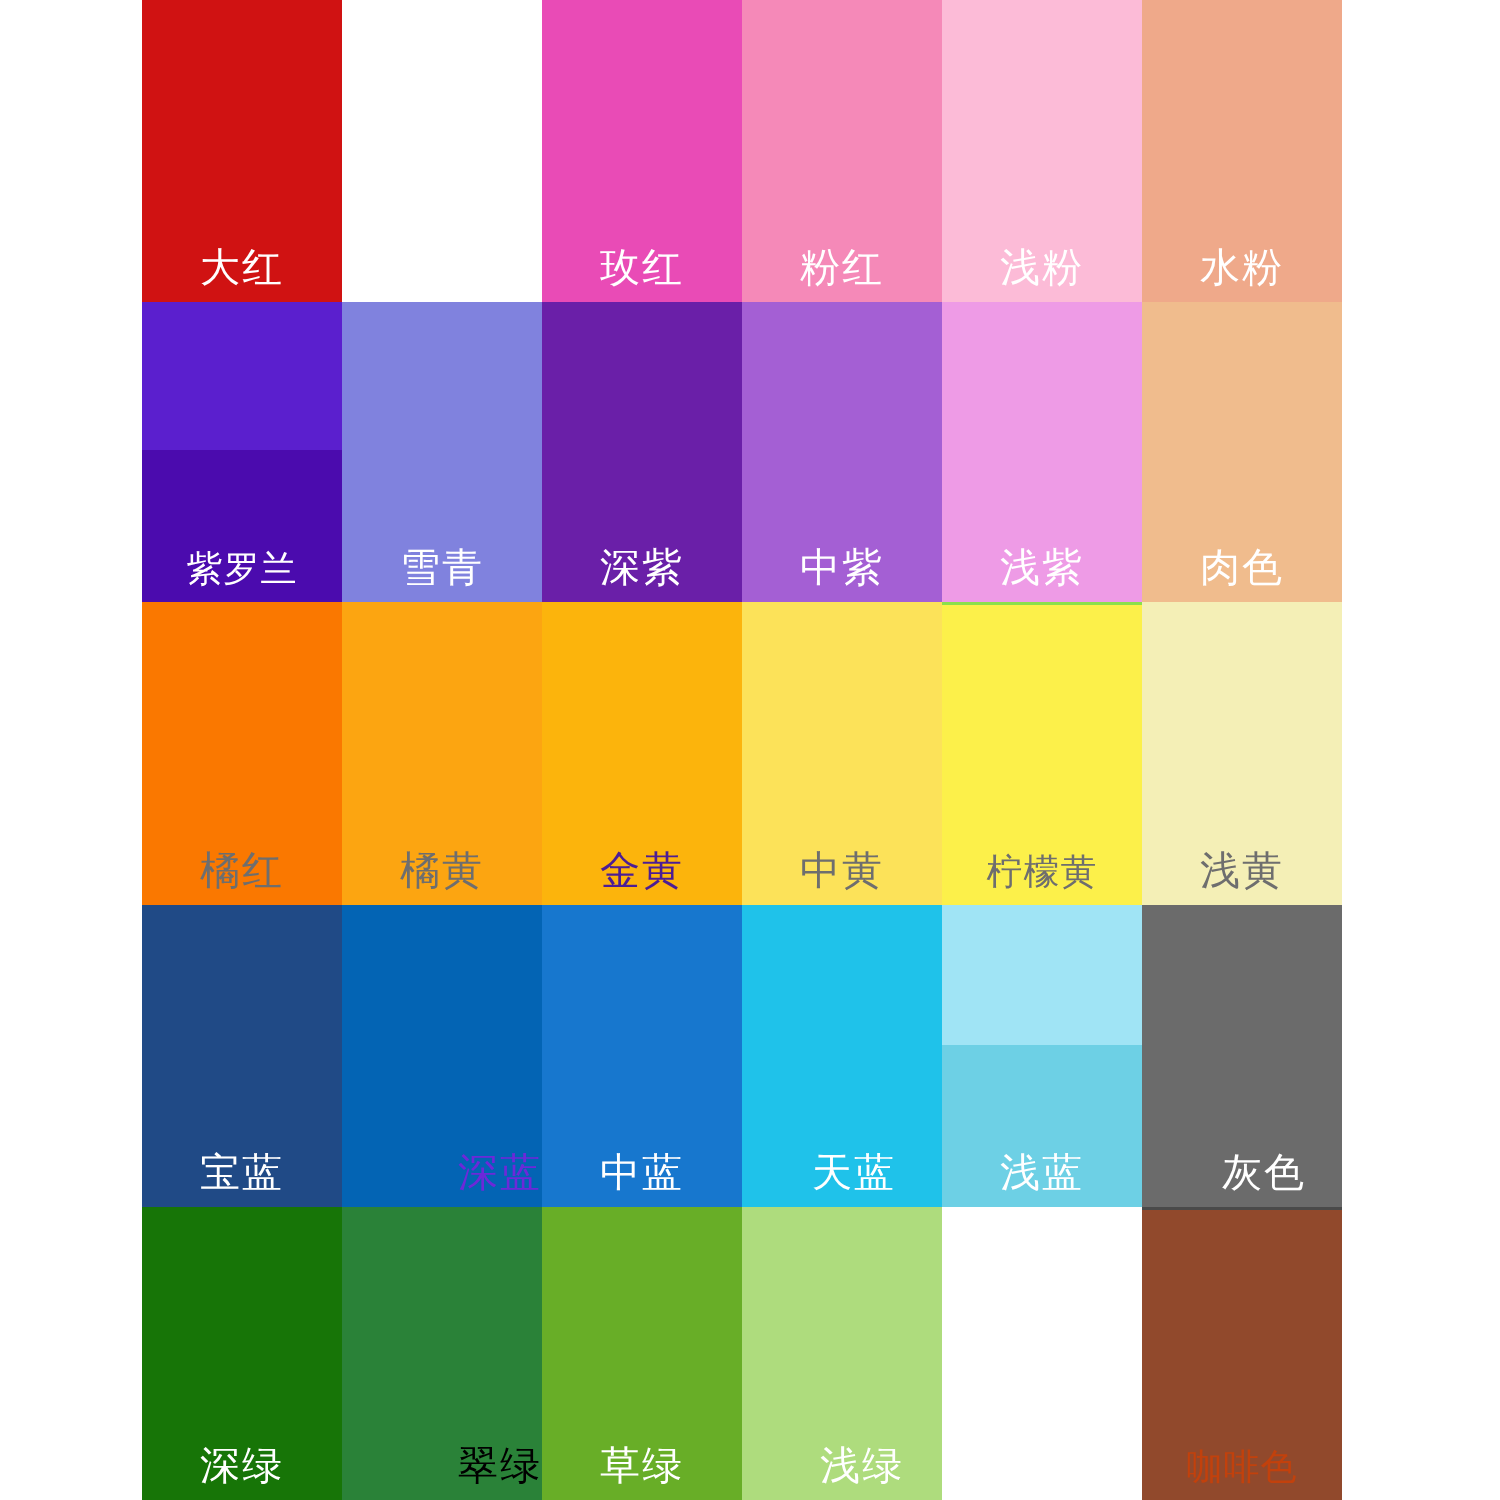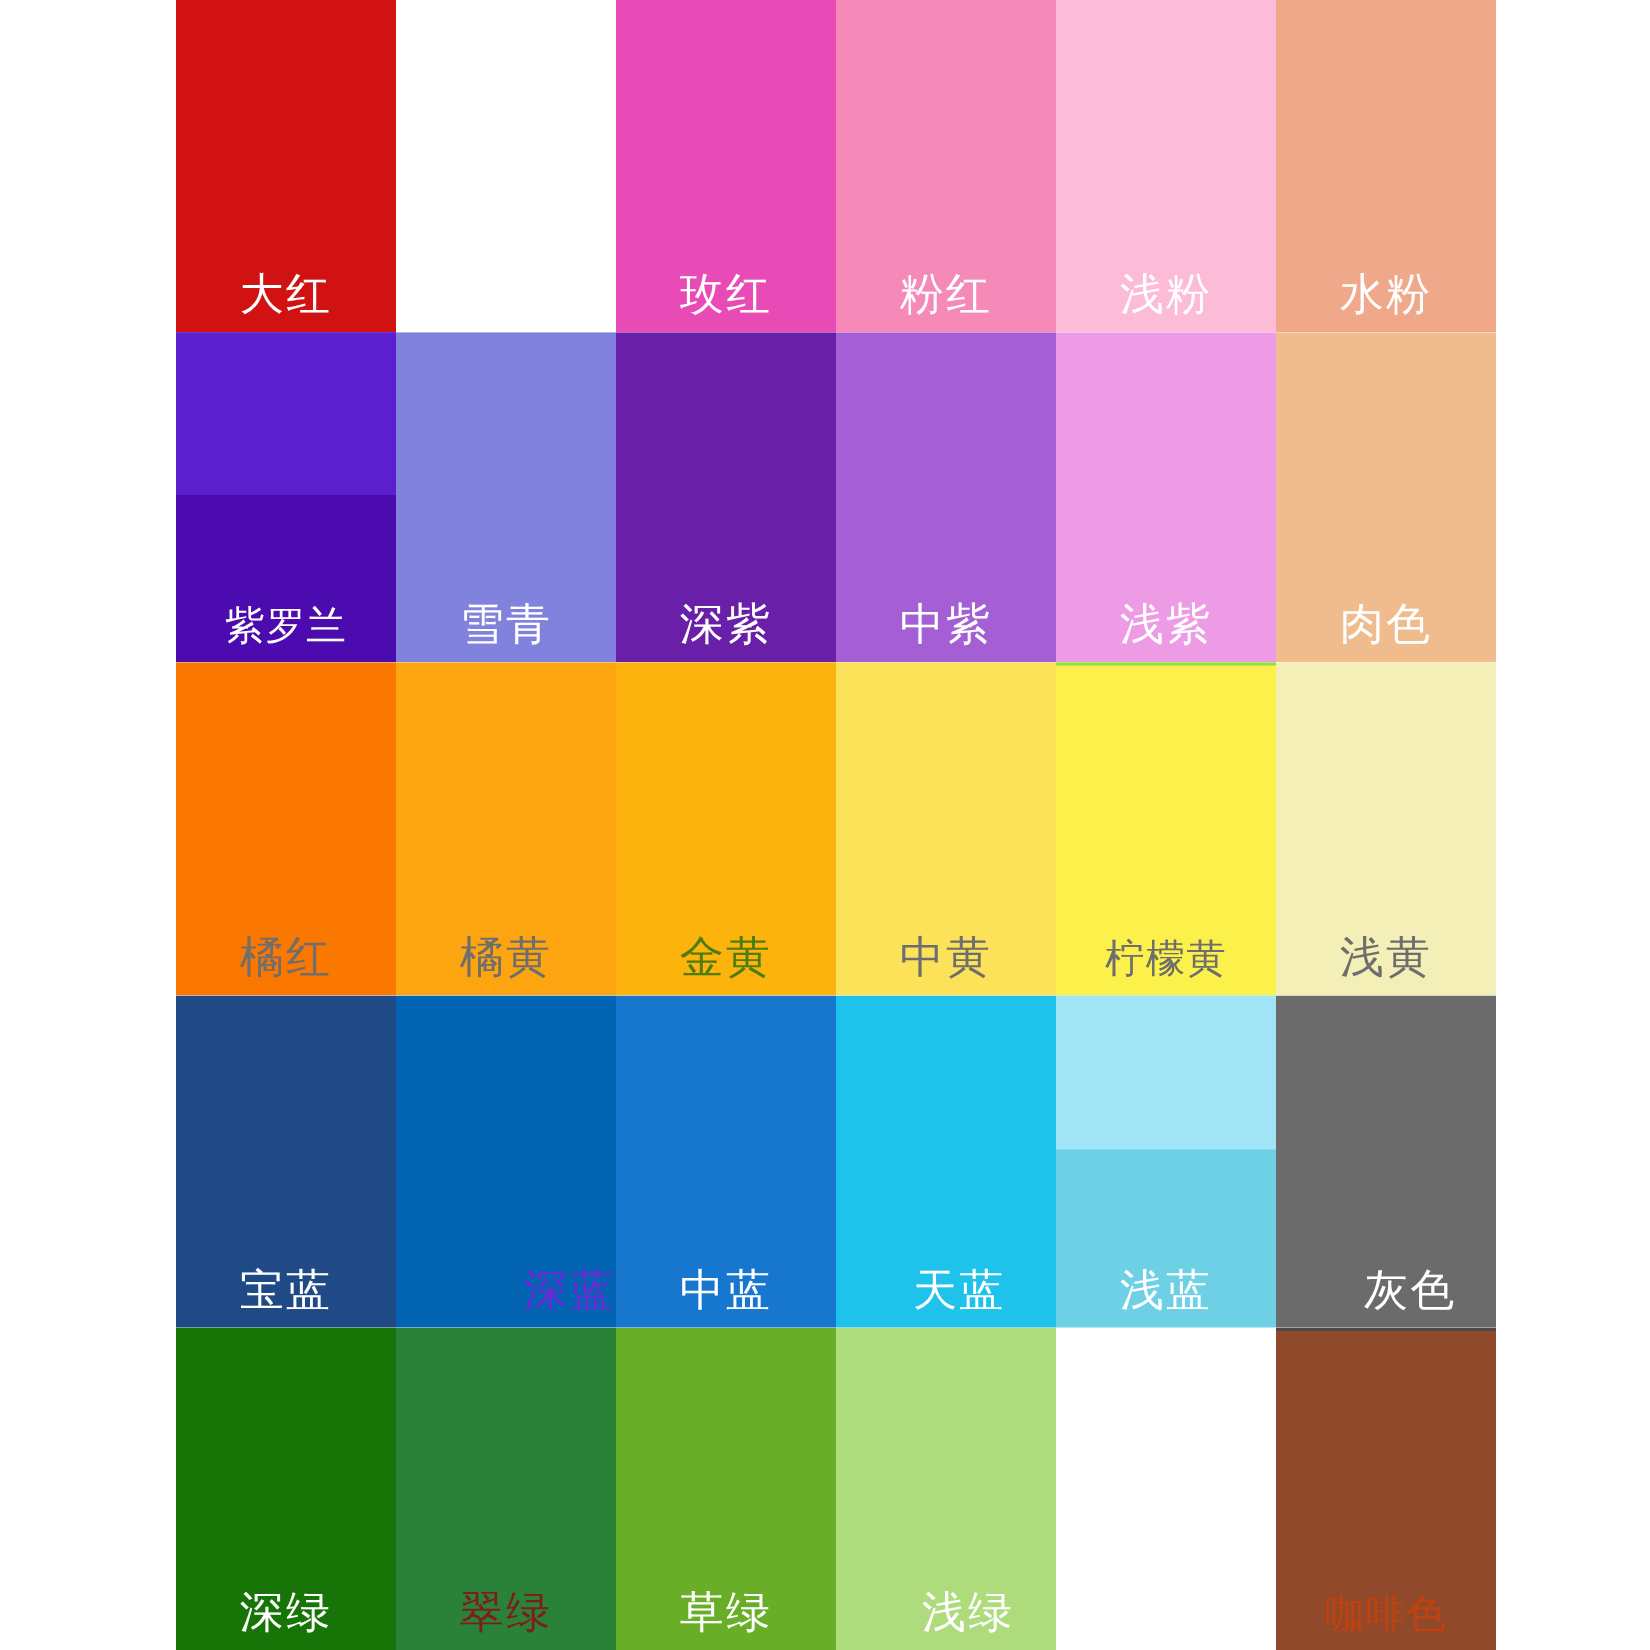--- a/index.html
+++ b/index.html
@@ -15,21 +15,21 @@
     overflow: hidden;
   }
   #palette-root {
     position: relative;
     width: 1500px;
     height: 1500px;
     background: #ffffff;
   }
   .swatch-grid {
     position: absolute;
-    left: 160px;
+    left: 142px;
     top: 0px;
     width: 1200px;
     height: 1500px;
     display: grid;
     grid-template-columns: repeat(6, 200px);
     grid-template-rows: 302px 300px 303px 302px 293px;
     border-radius: 26px;
   }
   .swatch {
     position: relative;
@@ -128,21 +128,21 @@
       <div class="swatch">
         <div class="swatch-fill" style="background: rgb(250, 120, 0);"></div>
         <div class="swatch-label" style="color: rgb(110, 110, 110);">橘红</div>
       </div>
       <div class="swatch">
         <div class="swatch-fill" style="background: rgb(252, 165, 17);"></div>
         <div class="swatch-label" style="color: rgb(110, 110, 110);">橘黄</div>
       </div>
       <div class="swatch">
         <div class="swatch-fill" style="background: rgb(252, 180, 12);"></div>
-        <div class="swatch-label" style="color: #4d7c0f;">金黄</div>
+        <div class="swatch-label" style="color: #4c1d95;">金黄</div>
       </div>
       <div class="swatch">
         <div class="swatch-fill" style="background: rgb(252, 226, 89);"></div>
         <div class="swatch-label" style="color: rgb(110, 110, 110);">中黄</div>
       </div>
       <div class="swatch">
         <div class="swatch-fill" style="background: rgb(252, 240, 74);"></div>
         <div class="swatch-topline" style="background: rgb(139, 224, 76);"></div>
         <div class="swatch-label small" style="color: rgb(110, 110, 110);">柠檬黄</div>
       </div>
@@ -174,21 +174,21 @@
       <div class="swatch">
         <div class="swatch-fill" style="background: rgb(107, 107, 107);"></div>
         <div class="swatch-label" style="color: rgb(255, 255, 255); padding-left: 44px;">灰色</div>
       </div>
       <div class="swatch">
         <div class="swatch-fill" style="background: rgb(23, 117, 7);"></div>
         <div class="swatch-label" style="color: rgb(255, 255, 255);">深绿</div>
       </div>
       <div class="swatch">
         <div class="swatch-fill" style="background: rgb(42, 130, 56);"></div>
-        <div class="swatch-label" style="color: #7f1d1d;">翠绿</div>
+        <div class="swatch-label" style="color: #000000; text-align: right;">翠绿</div>
       </div>
       <div class="swatch">
         <div class="swatch-fill" style="background: rgb(104, 174, 39);"></div>
         <div class="swatch-label" style="color: rgb(255, 255, 255);">草绿</div>
       </div>
       <div class="swatch">
         <div class="swatch-fill" style="background: rgb(174, 220, 125);"></div>
         <div class="swatch-label" style="color: rgb(255, 255, 255); padding-left: 40px;">浅绿</div>
       </div>
       <div class="swatch">

